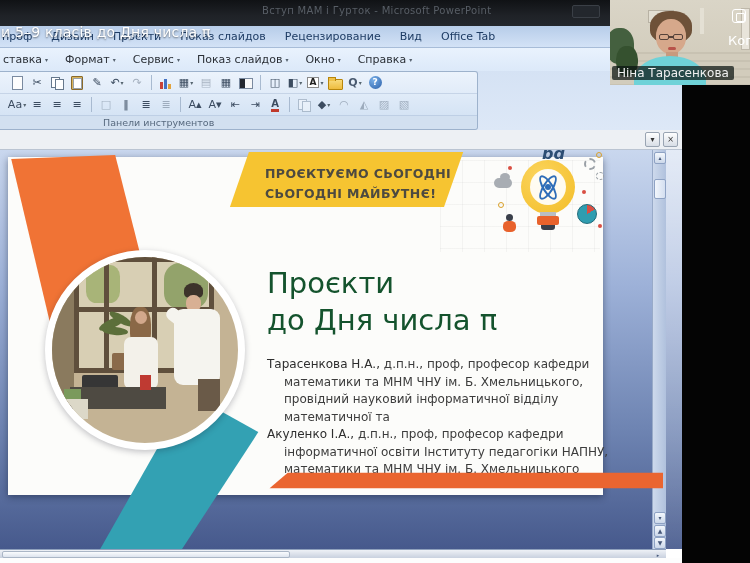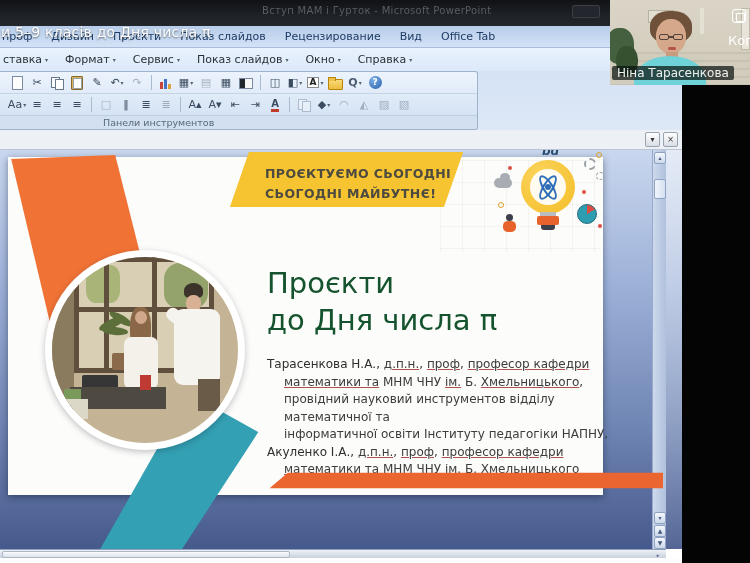--- a/index.html
+++ b/index.html
@@ -101,34 +101,34 @@
   .redpail{left:88px;top:118px;width:11px;height:15px;background:#bf3a32;}
   .papers{left:6px;top:142px;width:30px;height:20px;background:#dcd8c8;}
   .greensheet{left:12px;top:132px;width:17px;height:10px;background:#7a9a5c;}
   .chair{left:146px;top:122px;width:22px;height:32px;background:#6a5a48;}
 
   
   .stitle{left:267px;top:265px;z-index:4;font-size:29px;line-height:37px;color:#14532d;}
   .authors{left:267px;top:356px;width:348px;z-index:4;font-size:12px;line-height:17.5px;color:#3c3c3c;}
   .aline.ind{padding-left:17px;}
   .ab{font-weight:normal;color:#2e2e2e;}
-  .au{text-decoration:underline;text-decoration-color:#b05050;text-decoration-thickness:1px;}
+  .au{text-decoration-color:#b05050;text-decoration-thickness:1px;}
 
   
   .illus{left:492px;top:146px;width:120px;height:104px;z-index:4;}
   .illus>div,.illus>span{position:absolute;}
   .bulb{left:29px;top:14px;width:54px;height:54px;border-radius:50%;background:radial-gradient(circle at 35% 30%,#fbd45c,#f3bd27);}
   .atomring{left:38px;top:23px;width:36px;height:36px;border-radius:50%;background:rgba(255,255,255,.92);}
   .orb{left:42px;top:36px;width:28px;height:11px;border:2px solid #2e6db8;border-radius:50%;}
   .o1{transform:rotate(58deg);} .o2{transform:rotate(-58deg);}
   .core{left:53px;top:38px;width:6px;height:6px;border-radius:50%;background:#2e6db8;}
   .bstem{left:48px;top:66px;width:16px;height:5px;background:#b9bdc2;}
   .bband{left:45px;top:70px;width:22px;height:9px;background:#e8622c;border-radius:2px;}
   .bfoot{left:49px;top:79px;width:14px;height:5px;background:#3a3f4a;border-radius:0 0 3px 3px;}
-  .bd{left:50px;top:-2px;font-size:12px;font-style:italic;font-weight:bold;color:#2c4d73;}
+  .bd{left:50px;top:-2px;font-size:16px;font-style:italic;font-weight:bold;color:#2c4d73;}
   .cloud{left:2px;top:32px;width:18px;height:10px;background:#a8adb3;border-radius:6px;}
   .cloud2{left:8px;top:27px;width:10px;height:8px;background:#a8adb3;border-radius:50%;}
   .pie{left:85px;top:58px;width:20px;height:20px;border-radius:50%;background:conic-gradient(#d94f43 0 60deg,#2f9db0 60deg 360deg);border:1px solid #1f6b7a;}
   .tinyhead{left:14px;top:68px;width:7px;height:7px;border-radius:50%;background:#3a3f4a;}
   .tinybody{left:11px;top:75px;width:13px;height:11px;border-radius:40%;background:#e8622c;}
   .gear1{left:92px;top:12px;width:12px;height:12px;border:2px dashed #9aa0a6;border-radius:50%;}
   .gear2{left:104px;top:26px;width:8px;height:8px;border:1.5px dashed #9aa0a6;border-radius:50%;}
   .rdot{width:4px;height:4px;border-radius:50%;background:#d94f43;}
   .ydot{width:6px;height:6px;border-radius:50%;border:1.5px solid #d9a02a;}
 
@@ -395,23 +395,23 @@
     <div class="ydot" style="left:6px;top:56px;"></div>
   </div>
 
   <div class="abs stitle">
     <div>Проєкти</div>
     <div>до Дня числа π</div>
   </div>
   <div class="abs authors">
       <div class="aline"><span class="ab ">Тарасенкова Н.А.,</span><span> </span><span class="au">д.п.н.</span><span>, </span><span class="au">проф</span><span>, </span><span class="au">професор кафедри</span></div>
       <div class="aline ind"><span class="au">математики та</span><span> МНМ ЧНУ </span><span class="au">ім.</span><span> Б. </span><span class="au">Хмельницького</span><span>,</span></div>
-      <div class="aline ind"><span>провідний науковий инструментов відділу математичної та</span></div>
+      <div class="aline ind"><span>провідний науковий інформатичної відділу математичної та</span></div>
+      <div class="aline"><span class="ab ">Акуленко І.А.,</span><span> </span><span class="au">д.п.н.</span><span>, </span><span class="au">проф</span><span>, </span><span class="au">професор кафедри</span></div>
       <div class="aline ind"><span>інформатичної освіти Інституту педагогіки НАПНУ,</span></div>
-      <div class="aline"><span class="ab ">Акуленко І.А.,</span><span> </span><span class="au">д.п.н.</span><span>, </span><span class="au">проф</span><span>, </span><span class="au">професор кафедри</span></div>
       <div class="aline ind"><span class="au">математики та</span><span> МНМ ЧНУ </span><span class="au">ім.</span><span> Б. </span><span class="au">Хмельницького</span></div>
     </div>
 
   <div class="abs orangeBar"></div>
 
   <div class="abs vscroll">
     <div class="vbtn" style="top:2px;">▴</div>
     <div class="vthumb"></div>
     <div class="vbtn" style="top:362px;">▾</div>
     <div class="vbtn" style="top:375px;">▲</div>

